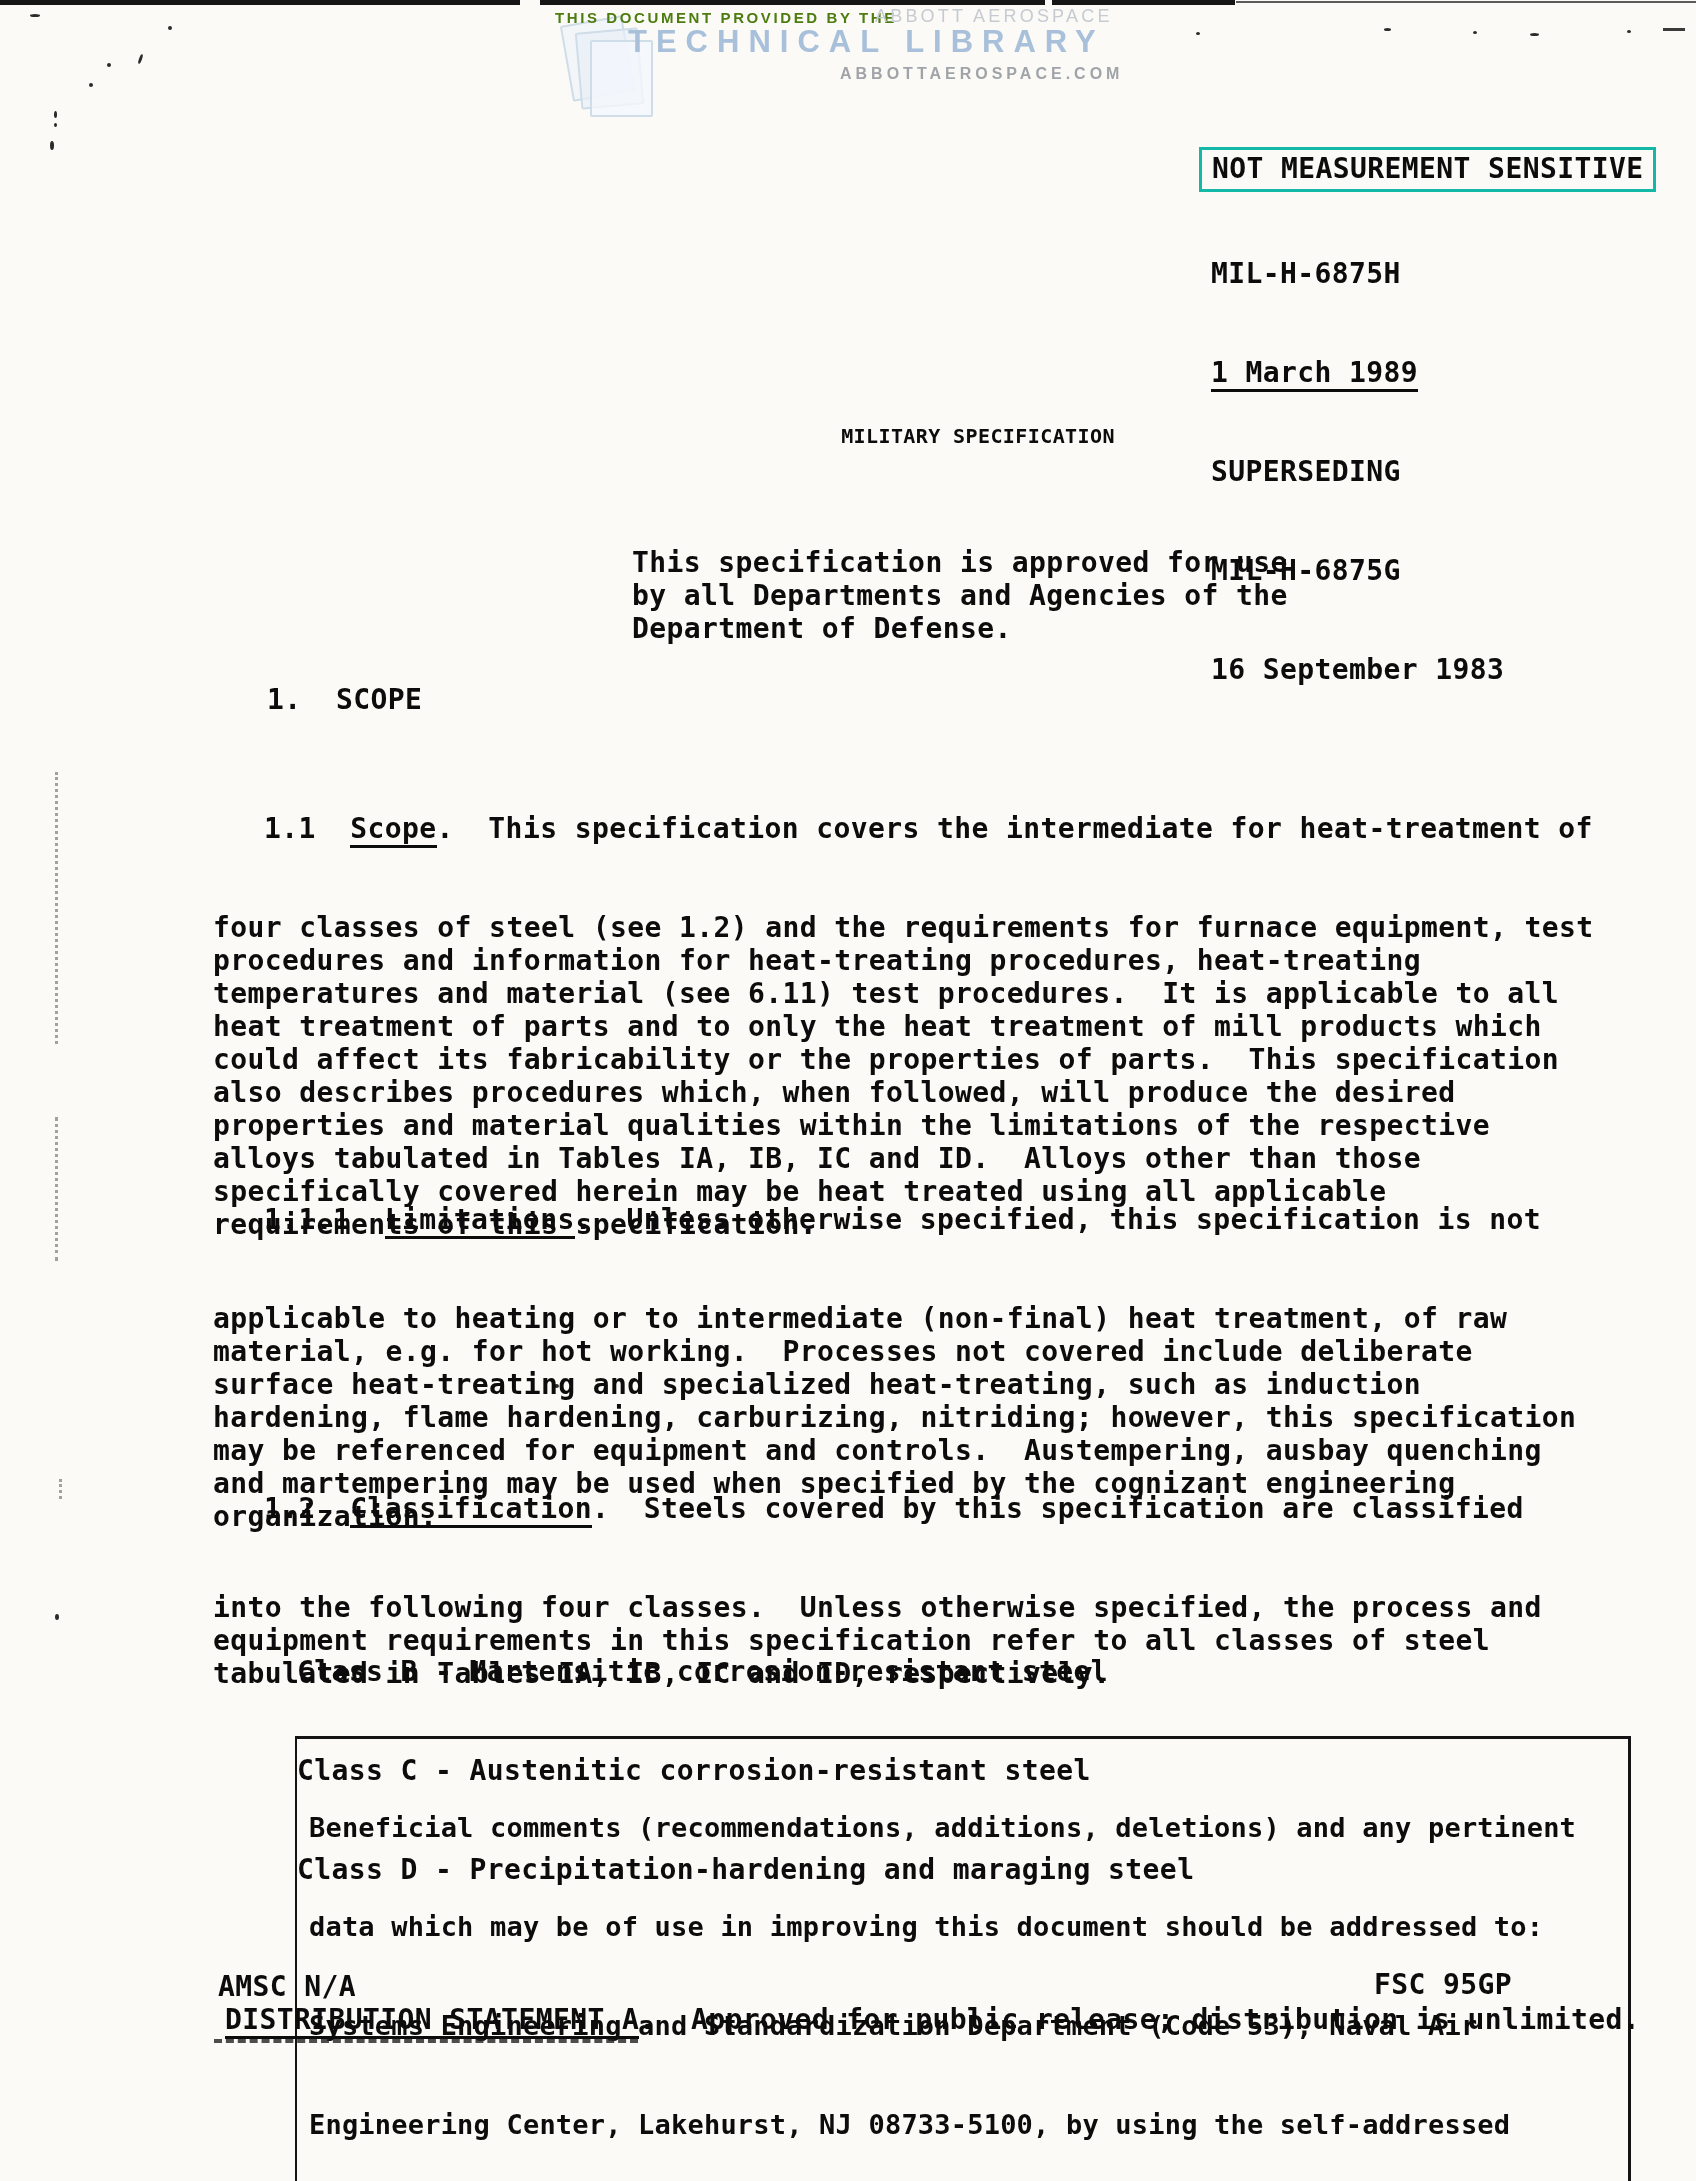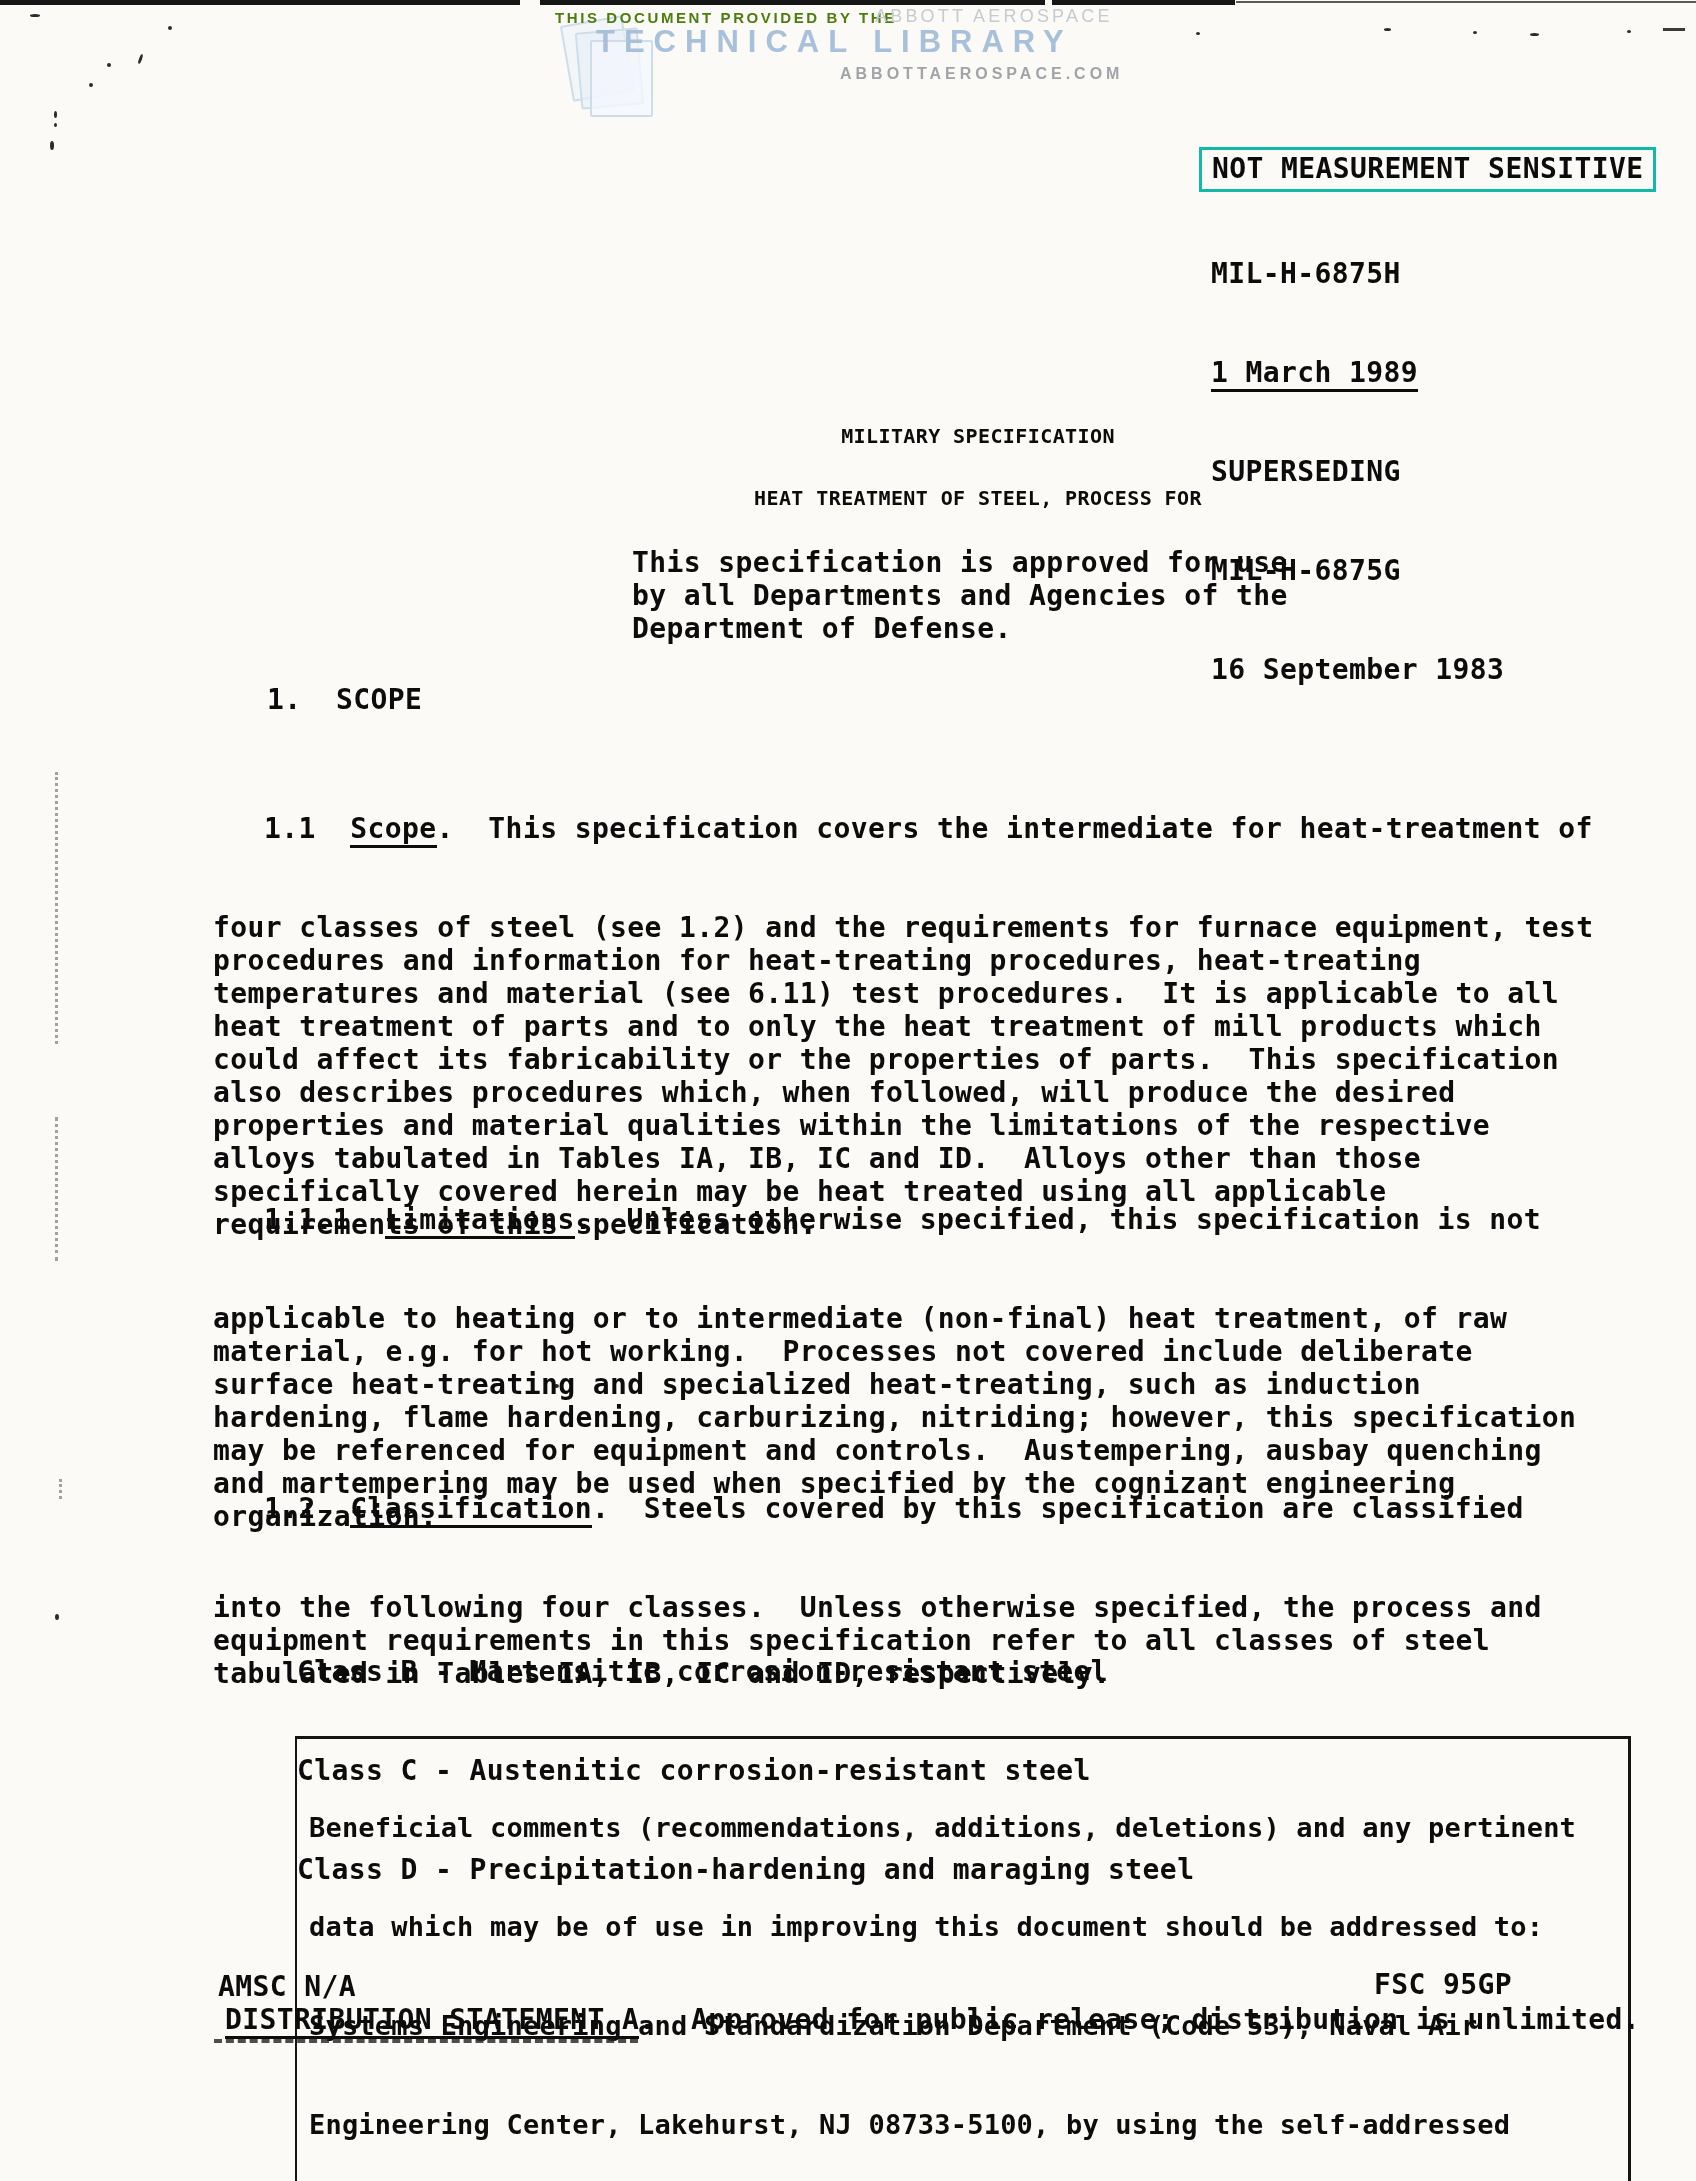--- a/index.html
+++ b/index.html
@@ -17,21 +17,21 @@
   .ul{border-bottom:3px solid currentColor;padding-bottom:0px;}
   
   .topline{position:absolute;background:#161616;}
   .sp{position:absolute;background:#2b2b2b;border-radius:50%;}
   .vdots{position:absolute;width:0;border-left:3px dotted #4a4a4a;opacity:.5;}
   .hmark{position:absolute;background:#3a3a3a;}
   
   .wm{position:absolute;left:0;top:0;width:100%;height:129px;font-family:"Liberation Sans", sans-serif;}
   .wm-l1a{position:absolute;left:555px;top:9px;font-size:15px;letter-spacing:2.6px;color:#4d7c0f;font-weight:700;}
   .wm-l1b{position:absolute;left:875px;top:6px;font-size:18px;letter-spacing:3.2px;color:#c6cbd1;font-weight:400;}
-  .wm-l2{position:absolute;left:596px;top:24px;font-size:31px;letter-spacing:9px;color:#a8c0da;font-weight:700;}
+  .wm-l2{position:absolute;left:628px;top:24px;font-size:31px;letter-spacing:9px;color:#a8c0da;font-weight:700;}
   .wm-l3{position:absolute;left:840px;top:65px;font-size:16px;letter-spacing:4px;color:#a0a4a8;font-weight:700;}
   .wm-icon{position:absolute;left:564px;top:16px;width:109px;height:109px;}
   .wm-icon i{position:absolute;display:block;width:59px;height:73px;background:rgba(238,244,249,.6);border:2px solid #cfdde9;border-radius:2px;}
   .wm-icon i:nth-child(1){left:2px;top:4px;transform:rotate(-10deg);}
   .wm-icon i:nth-child(2){left:14px;top:14px;transform:rotate(-5deg);background:rgba(232,240,248,.7);}
   .wm-icon i:nth-child(3){left:26px;top:24px;background:rgba(244,248,252,.8);}
   
   .idblk{position:absolute;left:1199px;top:147px;}
   .nms{
     display:inline-block;border:3px solid #14b8a6;
@@ -111,21 +111,20 @@
     <div class="idlines">
       <div>MIL-H-6875H</div>
       <div><span class="ul">1 March 1989</span></div>
       <div>SUPERSEDING</div>
       <div>MIL-H-6875G</div>
       <div>16 September 1983</div>
     </div>
   </section>
 
   <div class="center title1">MILITARY SPECIFICATION</div>
-  <div class="center title2">HEAT TREATMENT OF STEEL, PROCESS FOR</div>
   <div class="t approval">This specification is approved for use
 by all Departments and Agencies of the
 Department of Defense.</div>
 
   <div class="t h1">1.  SCOPE</div>
 
   <div class="t para p11">
     <div class="l1"><span>1.1  </span><span class="ul">Scope</span><span>.  This specification covers the intermediate for heat-treatment of</span></div>
     <div>four classes of steel (see 1.2) and the requirements for furnace equipment, test
 procedures and information for heat-treating procedures, heat-treating

